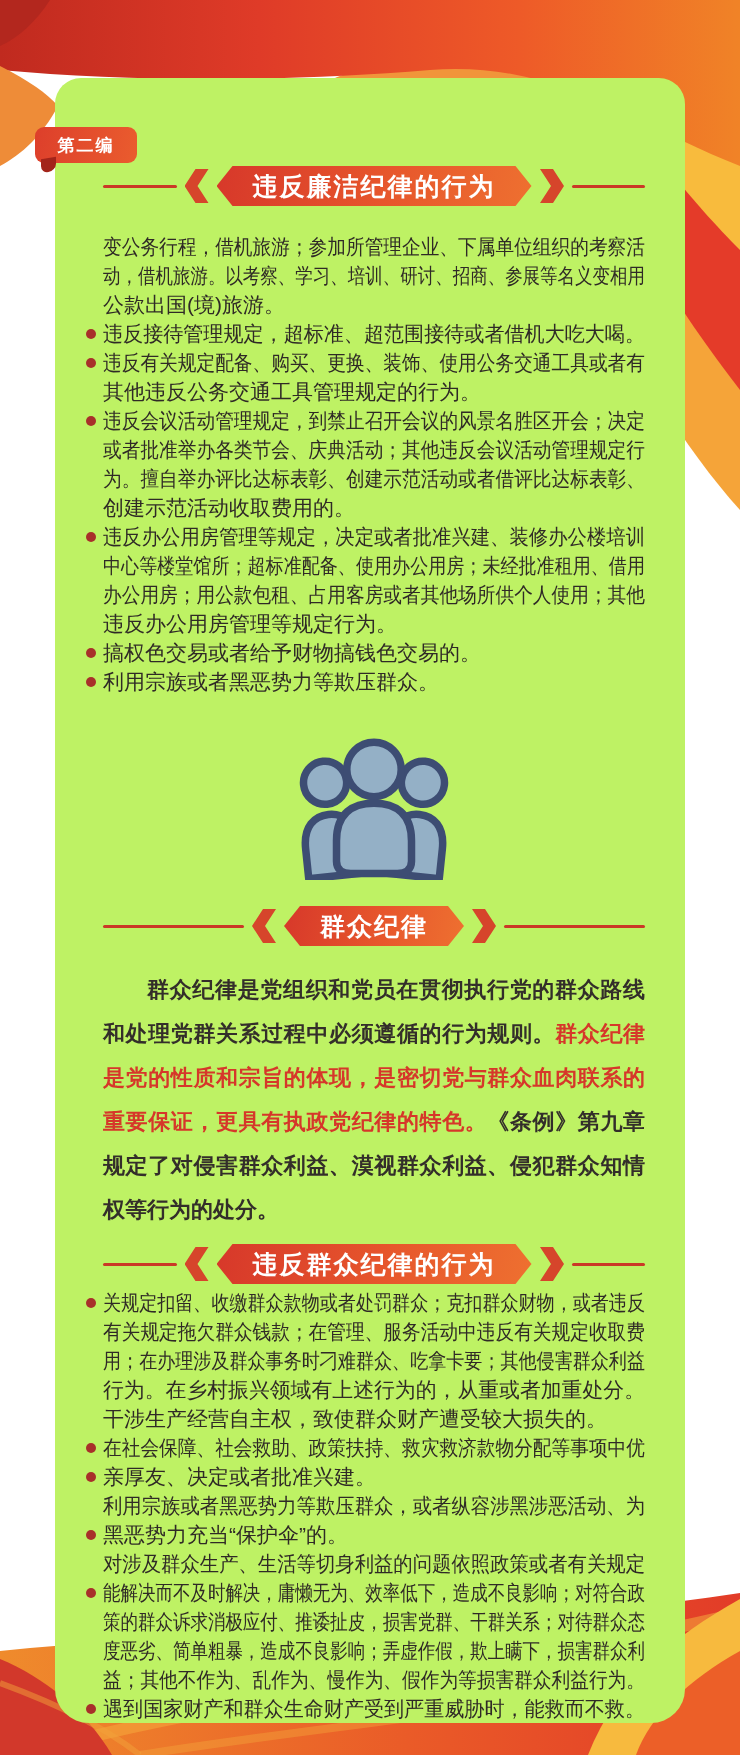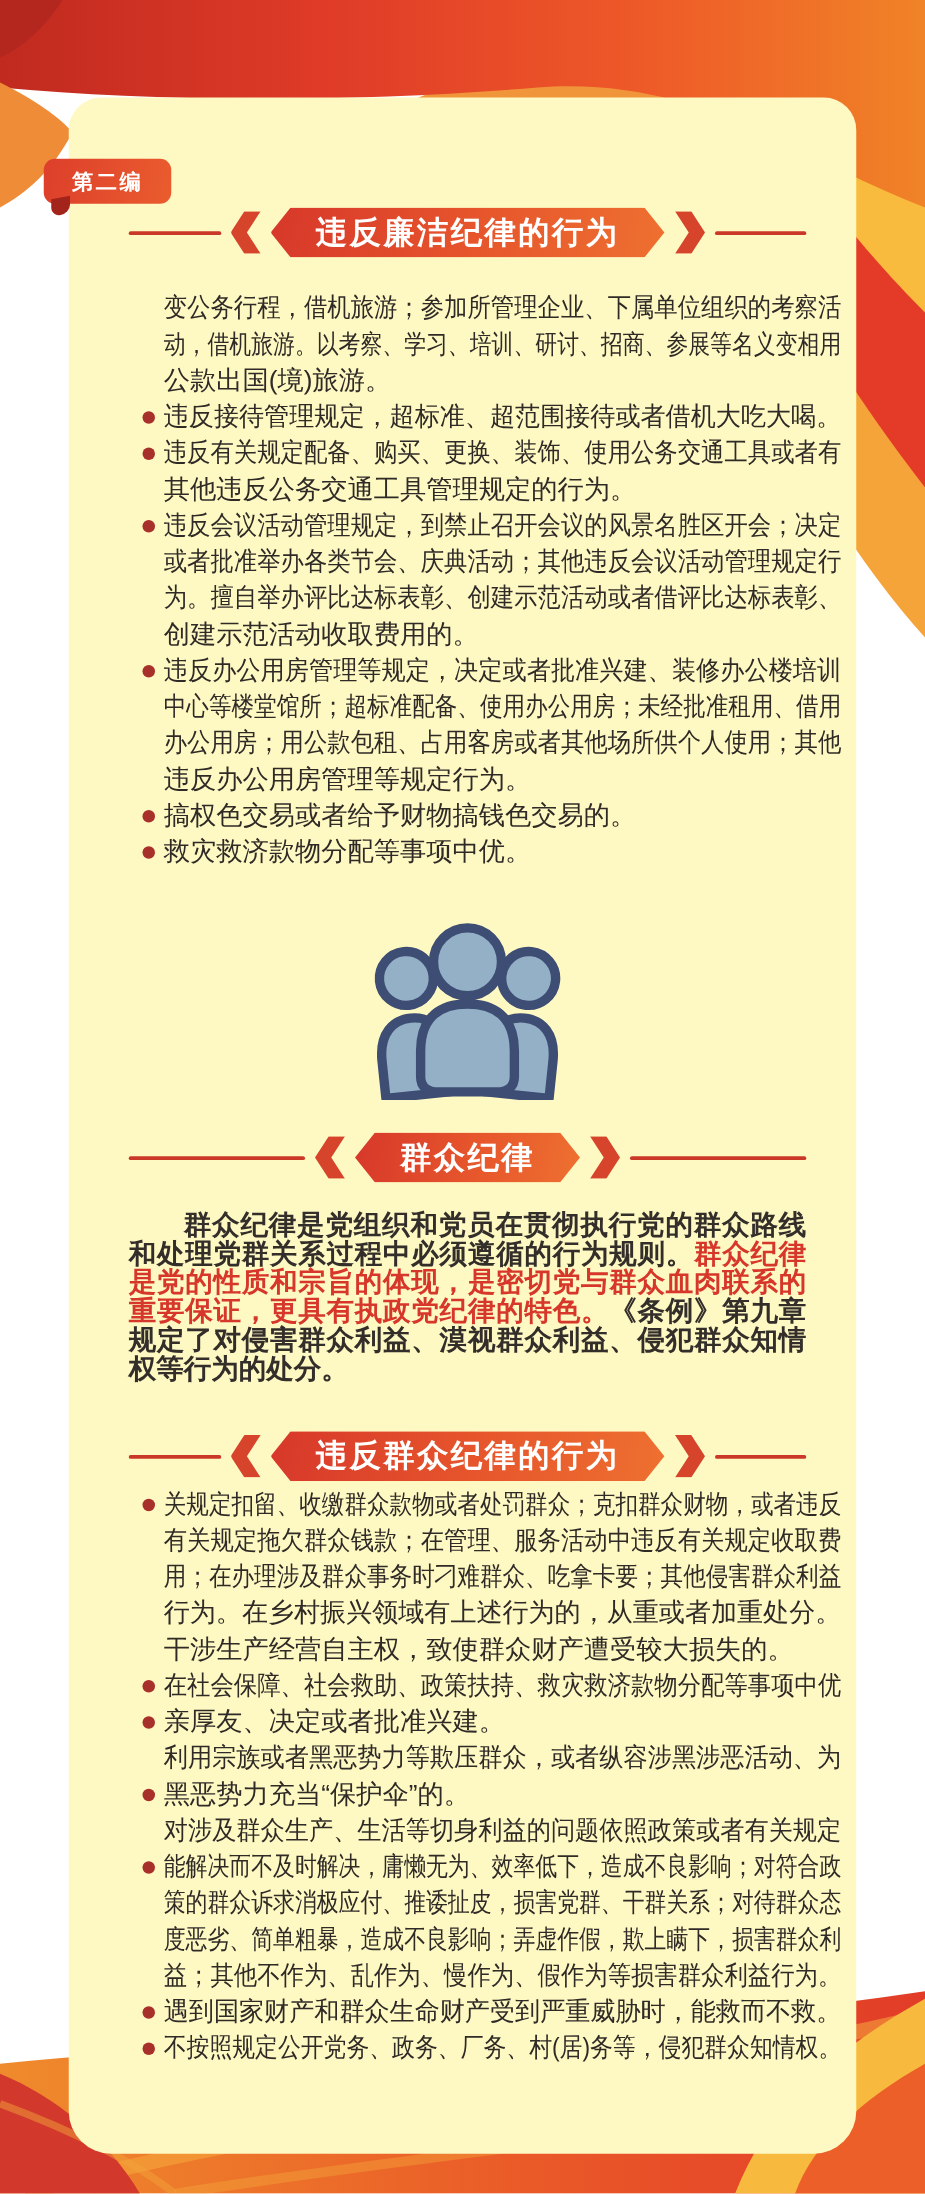--- a/index.html
+++ b/index.html
@@ -2,21 +2,21 @@
 <html><head>
 <meta charset="utf-8">
 <style>
   html,body{margin:0;padding:0;background:#ffffff;}
   .page{position:relative;width:740px;height:1755px;background:#ffffff;overflow:hidden;
         font-family:"Liberation Sans","DejaVu Sans",sans-serif;}
   .deco-top{position:absolute;top:0;left:0;z-index:1;}
   .deco-bottom{position:absolute;bottom:0;left:0;z-index:1;}
 
   .card{position:absolute;left:55px;top:78px;width:630px;height:1645px;box-sizing:border-box;
-        background:#fef9c3;border-radius:26px 26px 34px 34px;padding:0 40px 0 48px;
+        background:#bef264;border-radius:26px 26px 34px 34px;padding:0 40px 0 48px;
         z-index:2;overflow:hidden;}
 
   .title-banner{position:absolute;left:115px;top:66px;width:455px;height:44px;z-index:3;
         background:linear-gradient(95deg,#d43127 0%,#e04a2b 40%,#ee6d2f 100%);
         border-radius:14px;display:flex;align-items:center;justify-content:center;
         color:#ffffff;font-size:26px;font-weight:700;letter-spacing:1px;}
   .part-badge{position:absolute;left:35px;top:127px;width:102px;height:36px;z-index:3;
         background:linear-gradient(100deg,#dd3f2b,#ea5c2e);border-radius:9px;
         display:flex;align-items:center;justify-content:center;
         color:#ffffff;font-size:17px;font-weight:700;letter-spacing:2px;}
@@ -30,30 +30,30 @@
   .hline{flex:1 1 0;height:3px;background:#ca3927;border-radius:2px;}
   .chev{flex:0 0 auto;width:24px;height:34px;background:#d6452b;margin:0 8px;
         clip-path:polygon(11px 0,24px 0,13px 50%,24px 100%,11px 100%,0 50%);}
   .chev.right{transform:scaleX(-1);}
   .ribbon{flex:0 0 auto;height:40px;line-height:40px;padding:0 36px;color:#ffffff;
         font-size:25px;font-weight:700;letter-spacing:2px;text-align:center;
         background:linear-gradient(100deg,#d7382a 0%,#e7572c 55%,#ee7030 100%);
         clip-path:polygon(16px 0,calc(100% - 16px) 0,100% 50%,calc(100% - 16px) 100%,16px 100%,0 50%);}
 
   .list{width:100%;}
-  .line{position:relative;height:29px;line-height:29px;margin-left:28px;}
+  .line{position:relative;height:29px;line-height:29px;}
   .line .bullet{visibility:hidden;position:absolute;left:-17px;top:10px;width:10px;height:10px;
         border-radius:50%;background:#a8302a;}
   .line.bulleted .bullet{visibility:visible;}
   .line-text{display:inline-block;white-space:nowrap;font-size:21px;color:#2f2a26;
         transform-origin:left center;}
 
   .icon-wrap{margin:36px auto 26px;width:150px;height:148px;}
 
-  .para{margin:0 0 12px 0;min-height:165px;font-size:22px;line-height:23px;font-weight:700;
+  .para{margin:0 0 12px 0;min-height:165px;font-size:22px;line-height:44px;font-weight:700;
         color:#332e2a;text-align:justify;text-indent:2em;}
   .seg.st-red{color:#d6372a;}
 </style>
 </head>
 <body>
 
 <div class="page">
 
   <svg class="deco-top" width="740" height="600" viewBox="0 0 740 600">
     <defs>
@@ -174,21 +174,21 @@
           <span class="line-text item-text fit">违反办公用房管理等规定行为。</span>
         </div>
 
         <div class="line bulleted">
           <span class="bullet"></span>
           <span class="line-text item-text fit">搞权色交易或者给予财物搞钱色交易的。</span>
         </div>
 
         <div class="line bulleted">
           <span class="bullet"></span>
-          <span class="line-text item-text fit">救灾救济款物分配等事项中优。</span>
+          <span class="line-text item-text fit">利用宗族或者黑恶势力等欺压群众。</span>
         </div>
       </div>
 
     <div class="icon-wrap">
       <svg width="150" height="148" viewBox="0 0 160 150">
         <g fill="#94b0c6" stroke="#3d4d73" stroke-width="8" stroke-linejoin="round">
           <g transform="rotate(-6 32 90)">
             <circle cx="32" cy="50" r="23"></circle>
             <path d="M 4,150 V 118 C 4,94 17,84 32,84 C 47,84 60,94 60,118 V 150 Z"></path>
           </g>

